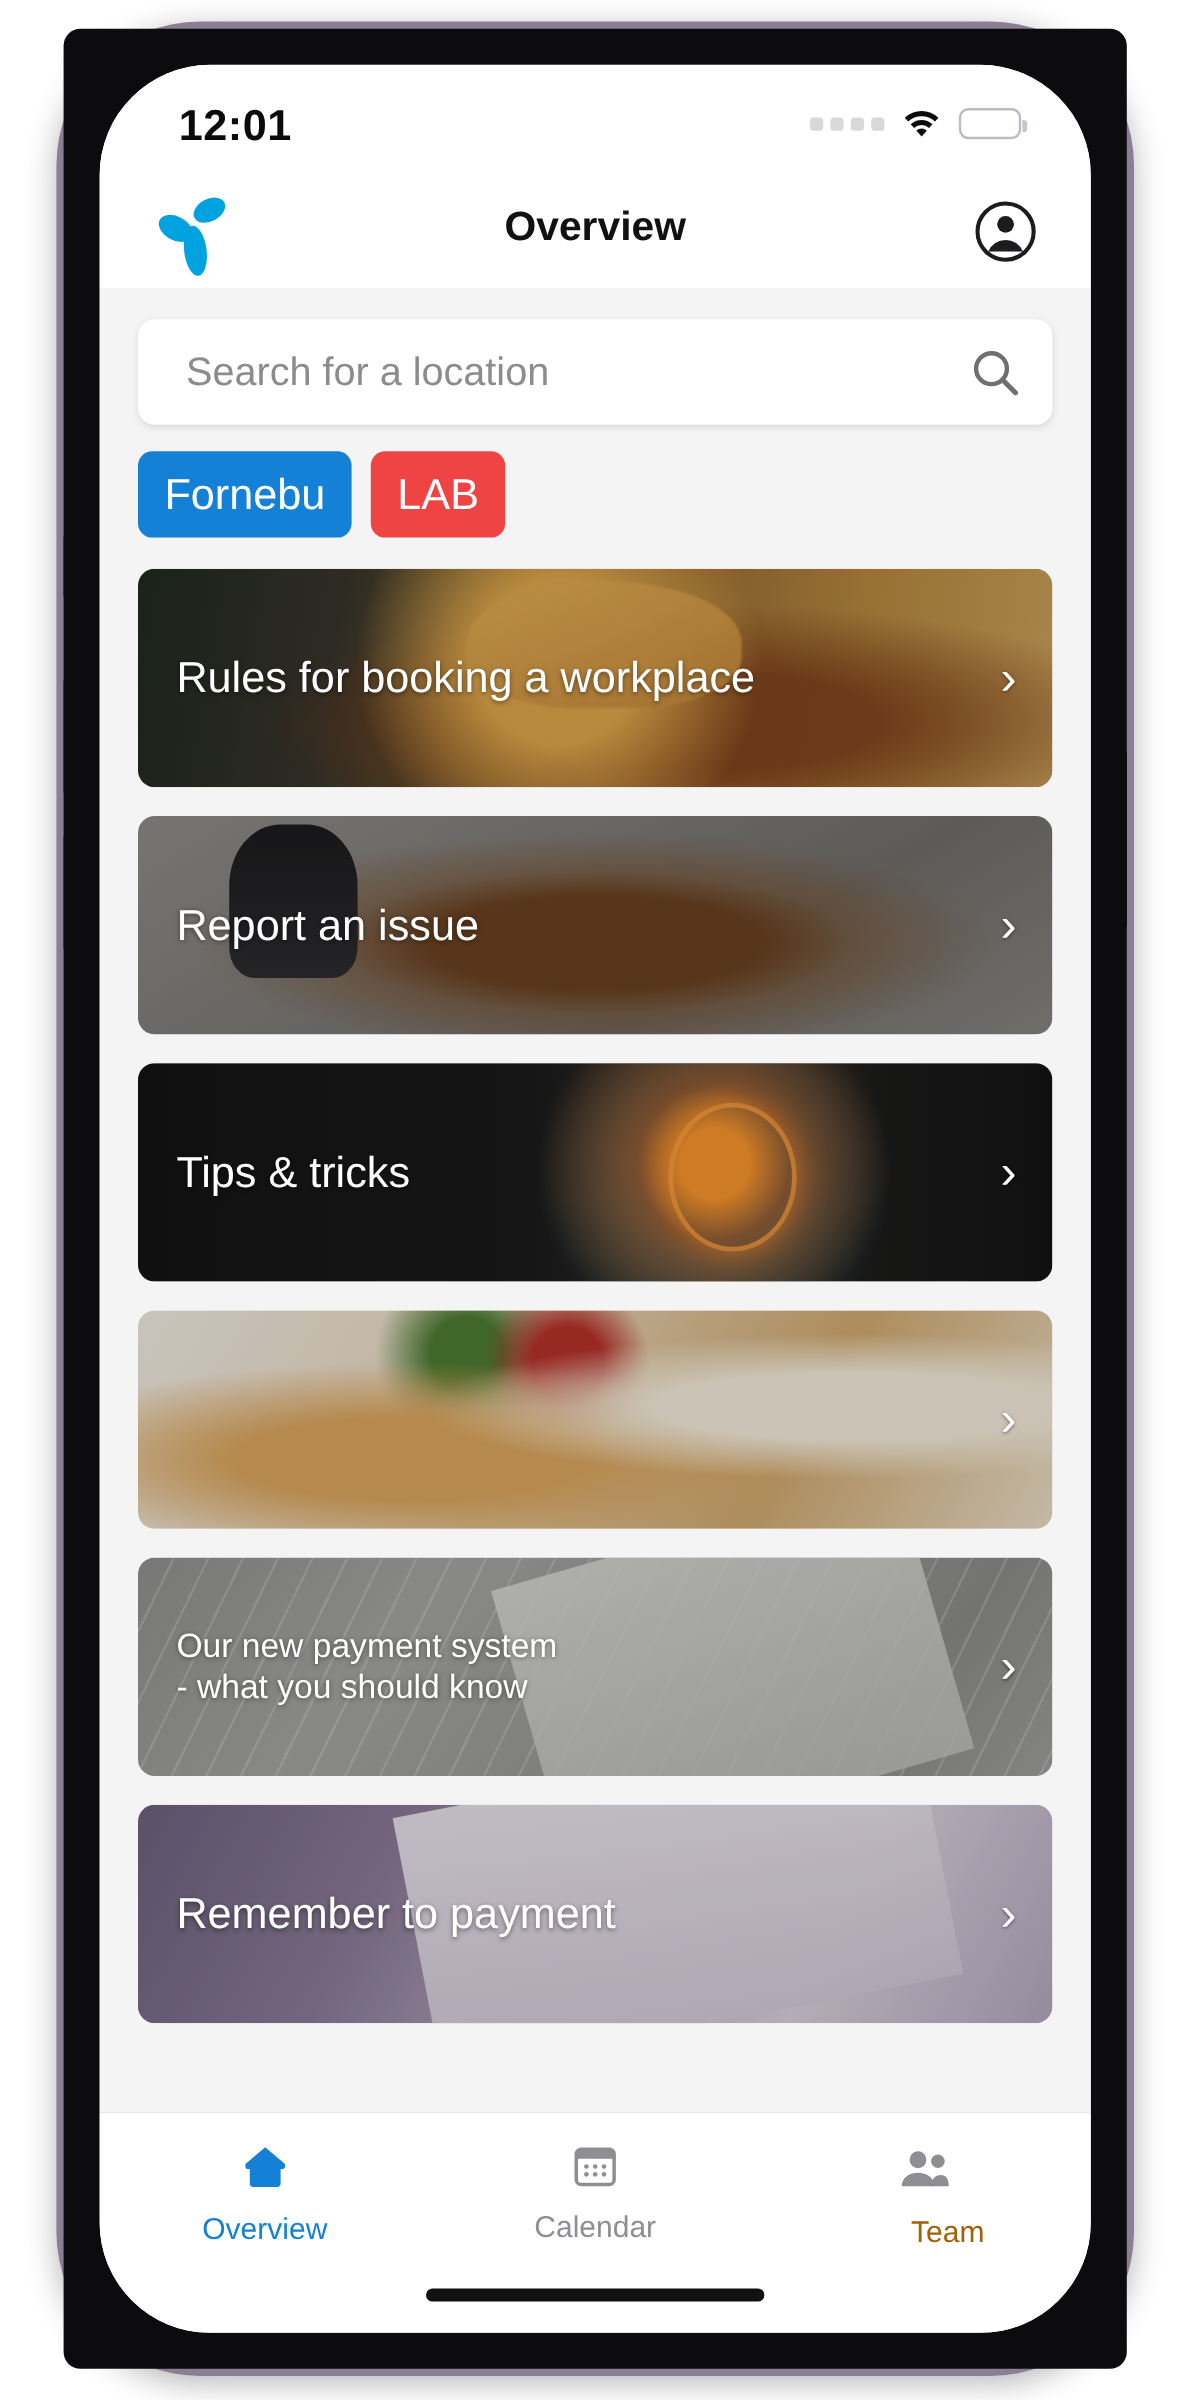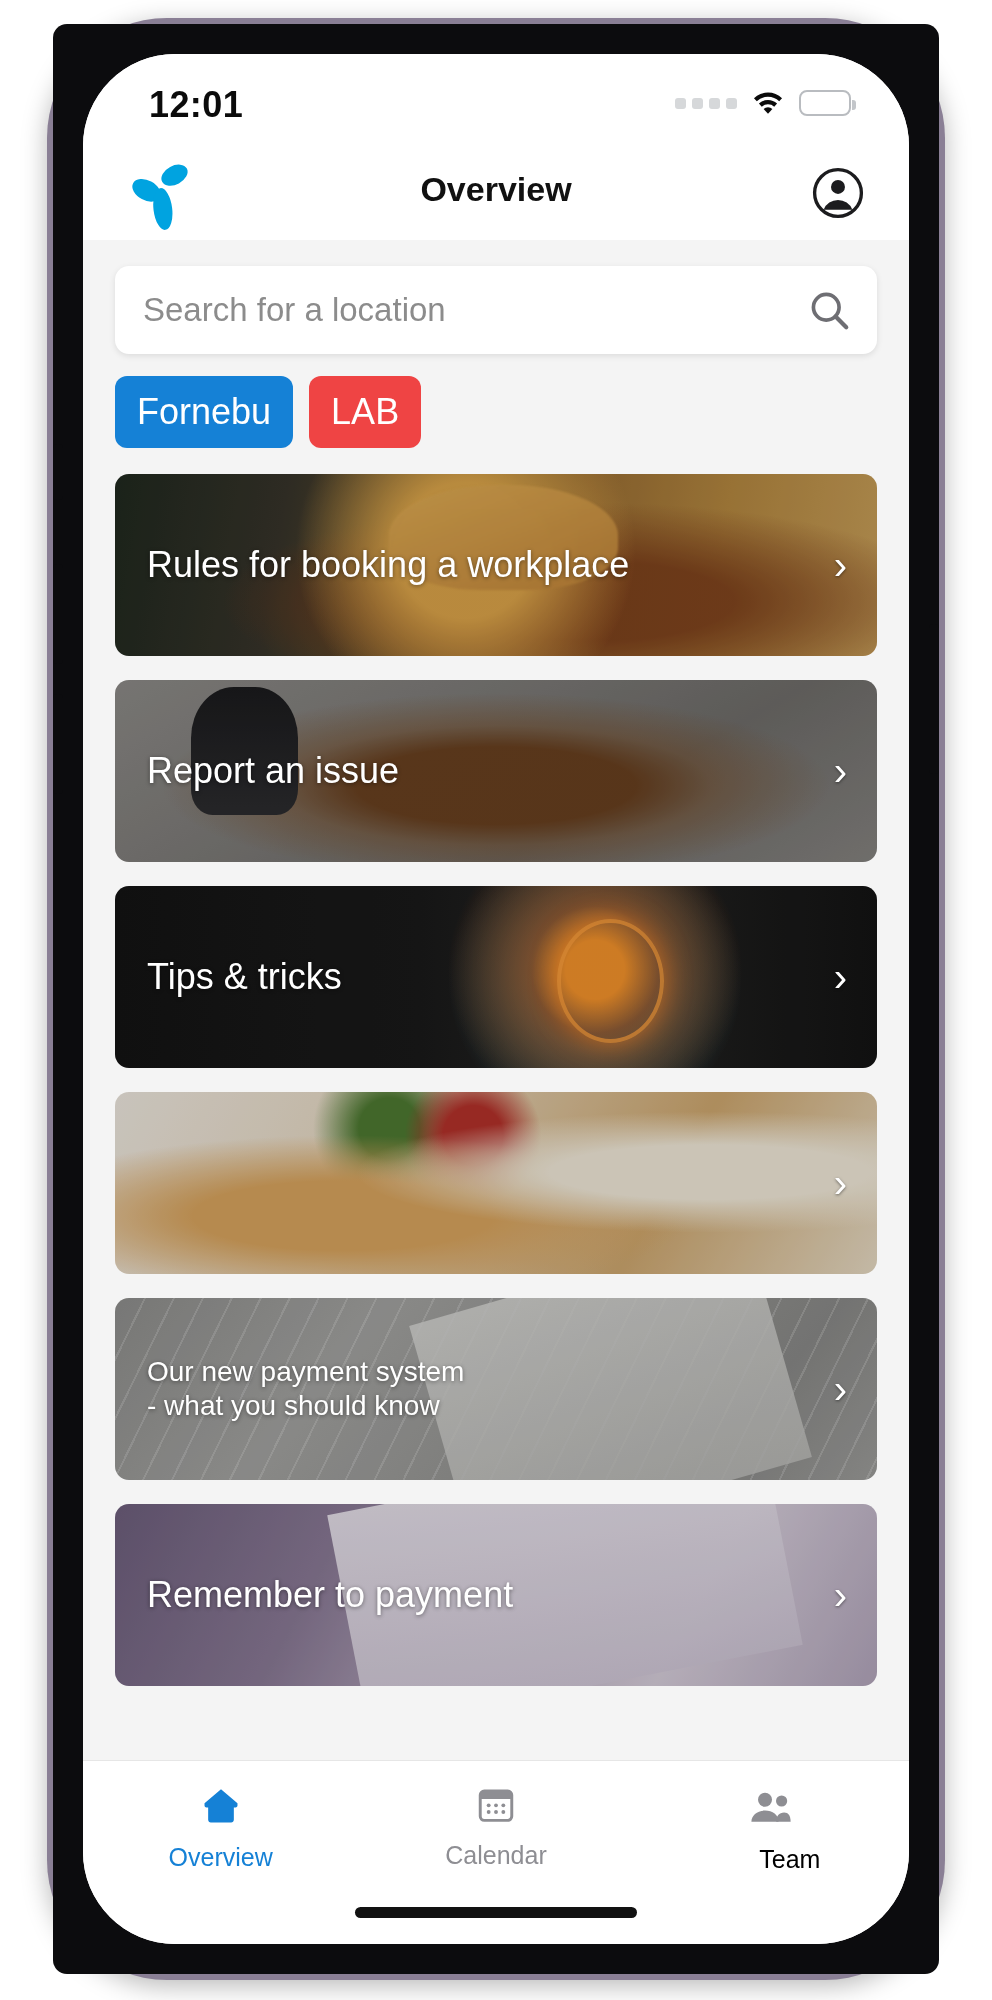--- a/index.html
+++ b/index.html
@@ -93,21 +93,21 @@
 
   .search-wrap { padding: 26px 32px 0 32px; }
   .searchbar {
     position: relative; height: 88px; background: #fff; border-radius: 14px;
     box-shadow: 0 2px 6px rgba(0,0,0,.10);
     display: flex; align-items: center;
   }
   .search-input {
     border: 0; outline: 0; background: transparent;
     font-family: "Liberation Sans", sans-serif;
-    font-size: 33px; color: #222; padding: 0 86px 0 28px;
+    font-size: 33px; color: #222; padding: 0 86px 0 40px;
     width: 100%; height: 100%;
   }
   .search-input::placeholder { color: #8c8c8c; }
   .search-icon { position: absolute; right: 26px; top: 22px; width: 44px; height: 44px; }
 
   .chips { display: flex; gap: 16px; padding: 22px 32px 0 32px; }
   .chip {
     border: 0; border-radius: 12px; color: #fff;
     font-family: "Liberation Sans", sans-serif;
     font-size: 36px; padding: 15px 22px; white-space: nowrap; cursor: pointer;
@@ -341,21 +341,21 @@
                 </svg></span>
               <span class="tab-label" style="color: rgb(142, 142, 147);">Calendar</span>
             </div>
             <div class="tab">
               <span><svg viewBox="0 0 24 24" width="48" height="48">
                   <circle cx="9" cy="8.4" r="3.5" fill="#8e8e93"></circle>
                   <path d="M2.2 19.4c0-3.4 3-5.6 6.8-5.6s6.8 2.2 6.8 5.6Z" fill="#8e8e93"></path>
                   <circle cx="17.3" cy="9" r="2.8" fill="#8e8e93"></circle>
                   <path d="M14.6 19.4c0-2.8 1.4-4.6 4-4.6 2 0 3.2 1.5 3.2 4.6Z" fill="#8e8e93"></path>
                 </svg></span>
-              <span class="tab-label" style="color: #000000; margin-left: 37px;">Team</span>
+              <span class="tab-label" style="color: #a16207; margin-left: 37px;">Team</span>
             </div>
           </div>
         <div class="home-indicator"></div>
 
       </div>
     </div>
   </div>
 </div>
 
 </body></html>

